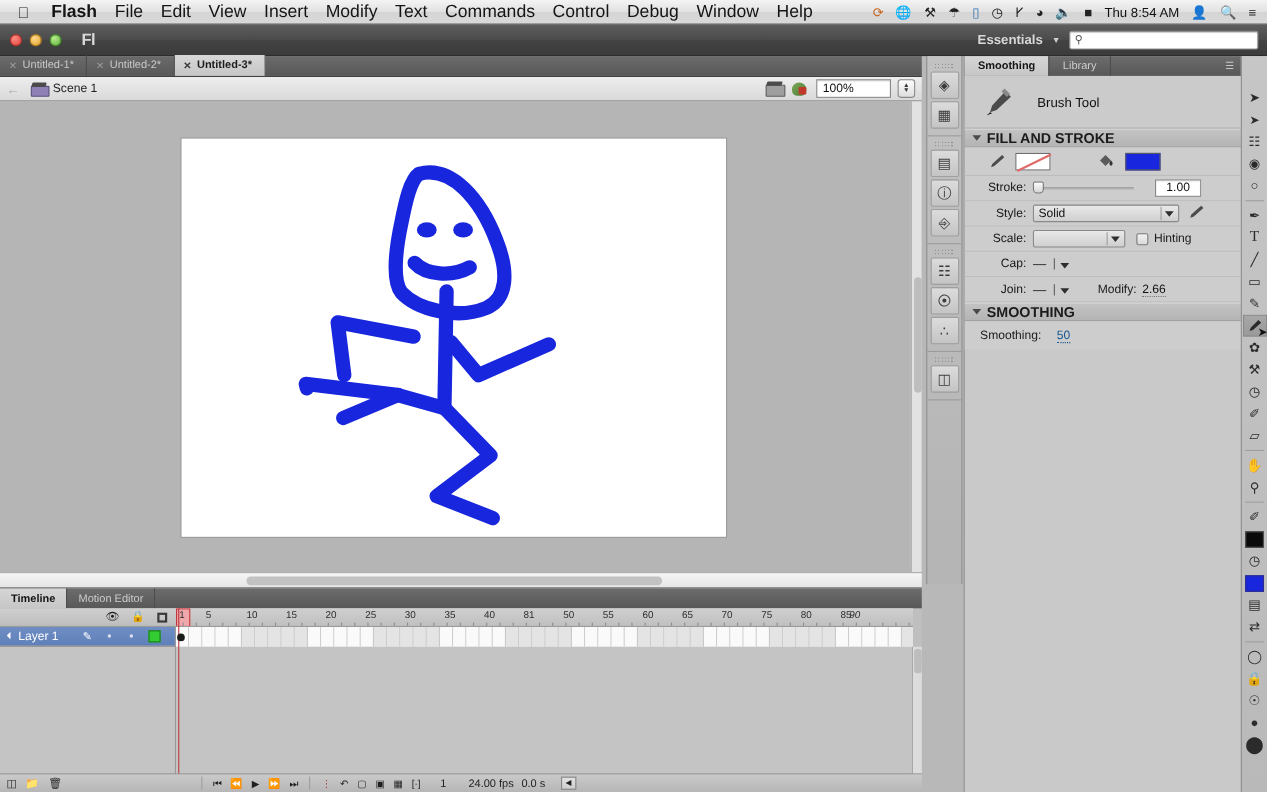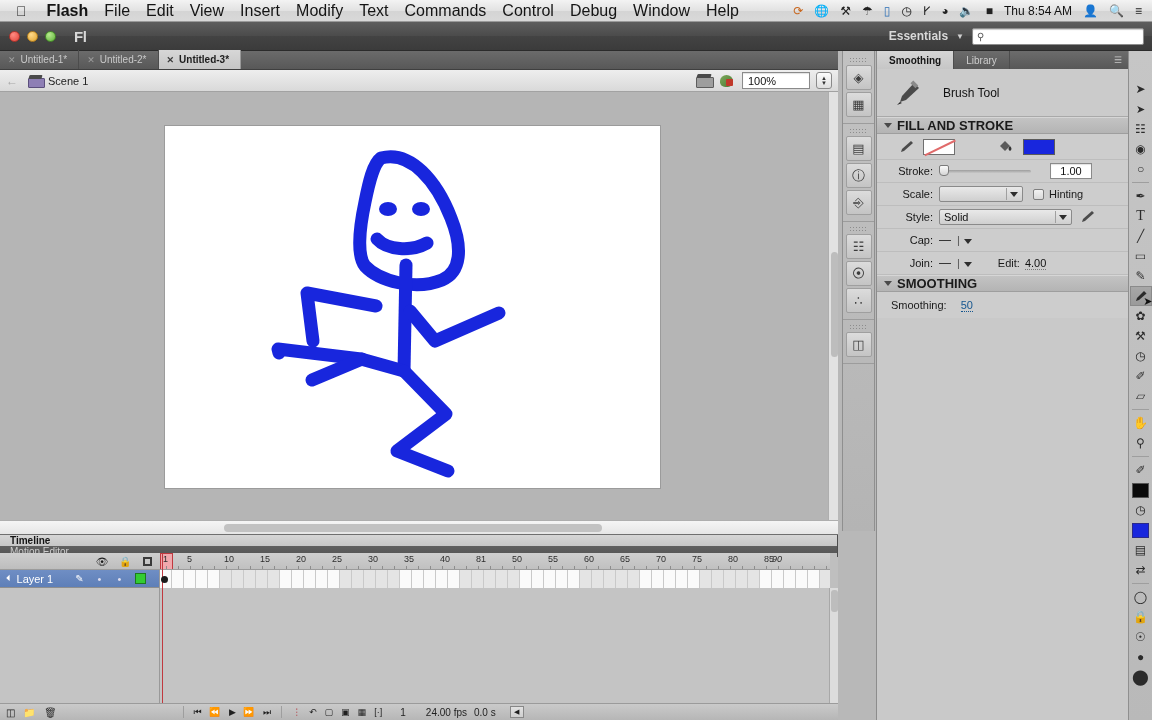--- a/index.html
+++ b/index.html
@@ -212,21 +212,21 @@
   }
   .tico.sel{ background:linear-gradient(to bottom,#a8a8a8,#999999); box-shadow:inset 0 0 0 1px #8a8a8a;}
   .tsep{ height:1px; background:#9e9e9e; margin:3px 3px; }
   .cursorarrow{position:absolute;right:-1px;bottom:-2px;font-size:11px;color:#111;}
 
   
   .tlwrap {
     position:absolute; left:0; top:534px; width:838px; height:186px;
     background:#bfbfbf; border-top:1px solid #6f6f6f;
   }
-  .tltabs{ height:18px; background:linear-gradient(to bottom,#6c6c6c,#585858); display:flex;flex-direction:column; }
+  .tltabs{ height:18px; background:linear-gradient(to bottom,#6c6c6c,#585858); display:flex; }
   .tltab{ padding:0 10px; display:flex;align-items:center;font-size:10px;color:#cdcdcd;border-right:1px solid #4d4d4d;}
   .tltab.active{ background:linear-gradient(to bottom,#d6d6d6,#c6c6c6); color:#141414; font-weight:bold;}
 
   .tlbody{ position:absolute; left:0; top:18px; width:838px; height:168px; }
   .layerhdr{
     position:absolute;left:0;top:0;width:160px;height:17px;
     background:linear-gradient(to bottom,#cfcfcf,#bdbdbd); border-bottom:1px solid #9b9b9b;
     display:flex;align-items:center;justify-content:flex-end;gap:11px;padding-right:8px;
   }
   .layerlist{ position:absolute;left:0;top:17px;width:160px;height:134px;background:#c4c4c4;border-right:1px solid #999;}
@@ -454,58 +454,58 @@
     <div class="prow">
       <span class="plabel">Stroke:</span>
       <span class="slider">
         <span class="track"></span>
         <span class="knob"></span>
       </span>
       <span class="numfield">1.00</span>
     </div>
 
     <div class="prow">
+      <span class="plabel">Style:</span>
+      <span class="selectbox" style="width:133px;">
+        <span>Solid</span>
+        <span class="divider"></span>
+        <span class="cv"></span>
+      </span>
+      <span style="margin-left:8px;">
+        <svg width="15" height="15" viewBox="0 0 15 15">
+            <path d="M12 2 L14 4 L5 12 L2 13 L3 10 Z" fill="#4b4b4b"></path>
+          </svg>
+      </span>
+    </div>
+
+    <div class="prow">
       <span class="plabel">Scale:</span>
       <span class="selectbox" style="width:84px;">
         <span></span>
         <span class="divider"></span>
         <span class="cv"></span>
       </span>
       <span class="chk"></span>
       <span style="margin-left:5px;">Hinting</span>
     </div>
 
     <div class="prow">
-      <span class="plabel">Style:</span>
-      <span class="selectbox" style="width:133px;">
-        <span>Solid</span>
-        <span class="divider"></span>
-        <span class="cv"></span>
-      </span>
-      <span style="margin-left:8px;">
-        <svg width="15" height="15" viewBox="0 0 15 15">
-            <path d="M12 2 L14 4 L5 12 L2 13 L3 10 Z" fill="#4b4b4b"></path>
-          </svg>
-      </span>
-    </div>
-
-    <div class="prow">
       <span class="plabel">Cap:</span>
       <span class="capglyph">—</span>
       <span style="margin:0 4px;color:#555;">|</span>
       <span class="cv" style="position:relative;top:1px;width:0;height:0;border-left:4px solid transparent;border-right:4px solid transparent;border-top:5px solid #2e2e2e;display:inline-block;"></span>
     </div>
 
     <div class="prow">
       <span class="plabel">Join:</span>
       <span class="capglyph">—</span>
       <span style="margin:0 4px;color:#555;">|</span>
       <span style="position:relative;top:1px;width:0;height:0;border-left:4px solid transparent;border-right:4px solid transparent;border-top:5px solid #2e2e2e;display:inline-block;"></span>
-      <span style="margin-left:26px;">Edit:</span>
-      <span class="minival" style="margin-left:5px;">4.00</span>
+      <span style="margin-left:26px;">Modify:</span>
+      <span class="minival" style="margin-left:5px;">2.66</span>
     </div>
 
     <div class="sechead">
       <span class="tri"></span>
       <span>SMOOTHING</span>
     </div>
 
     <div class="prow" style="height:26px;border-bottom:0;background:#cdcdcd;padding-left:14px;">
       <span style="font-size:11px;">Smoothing:</span>
       <span class="minilink" style="margin-left:14px;">50</span>

